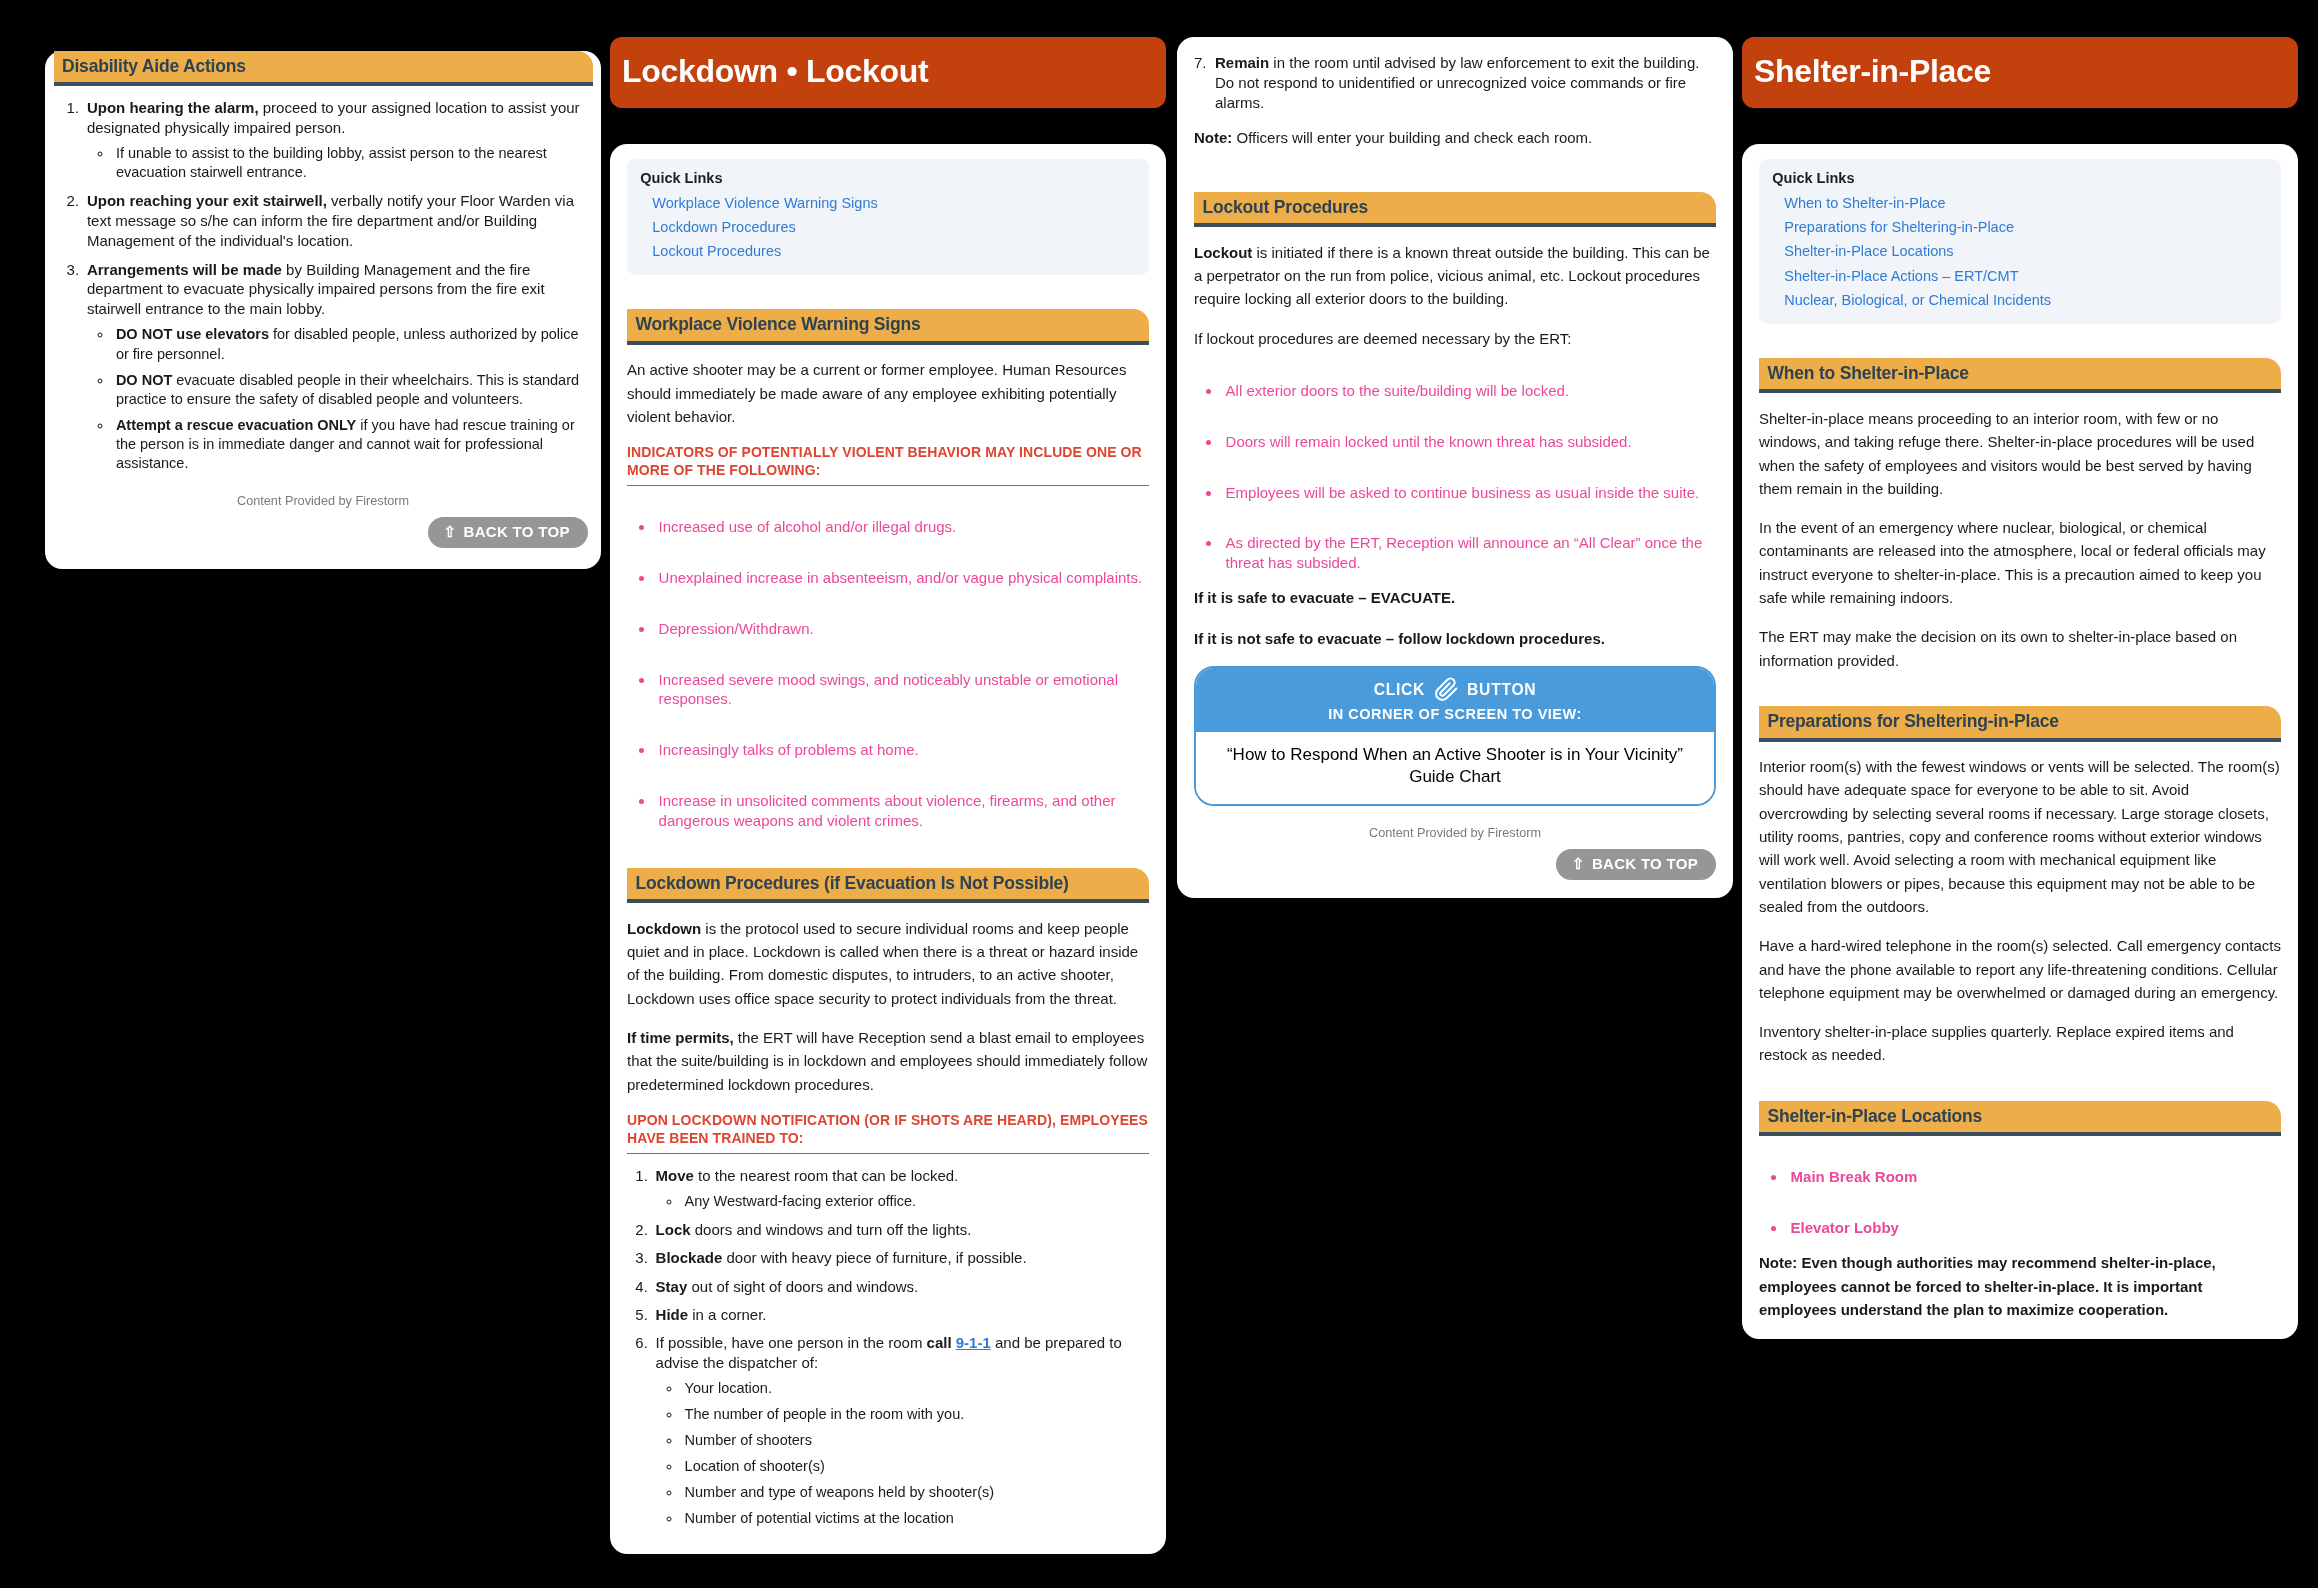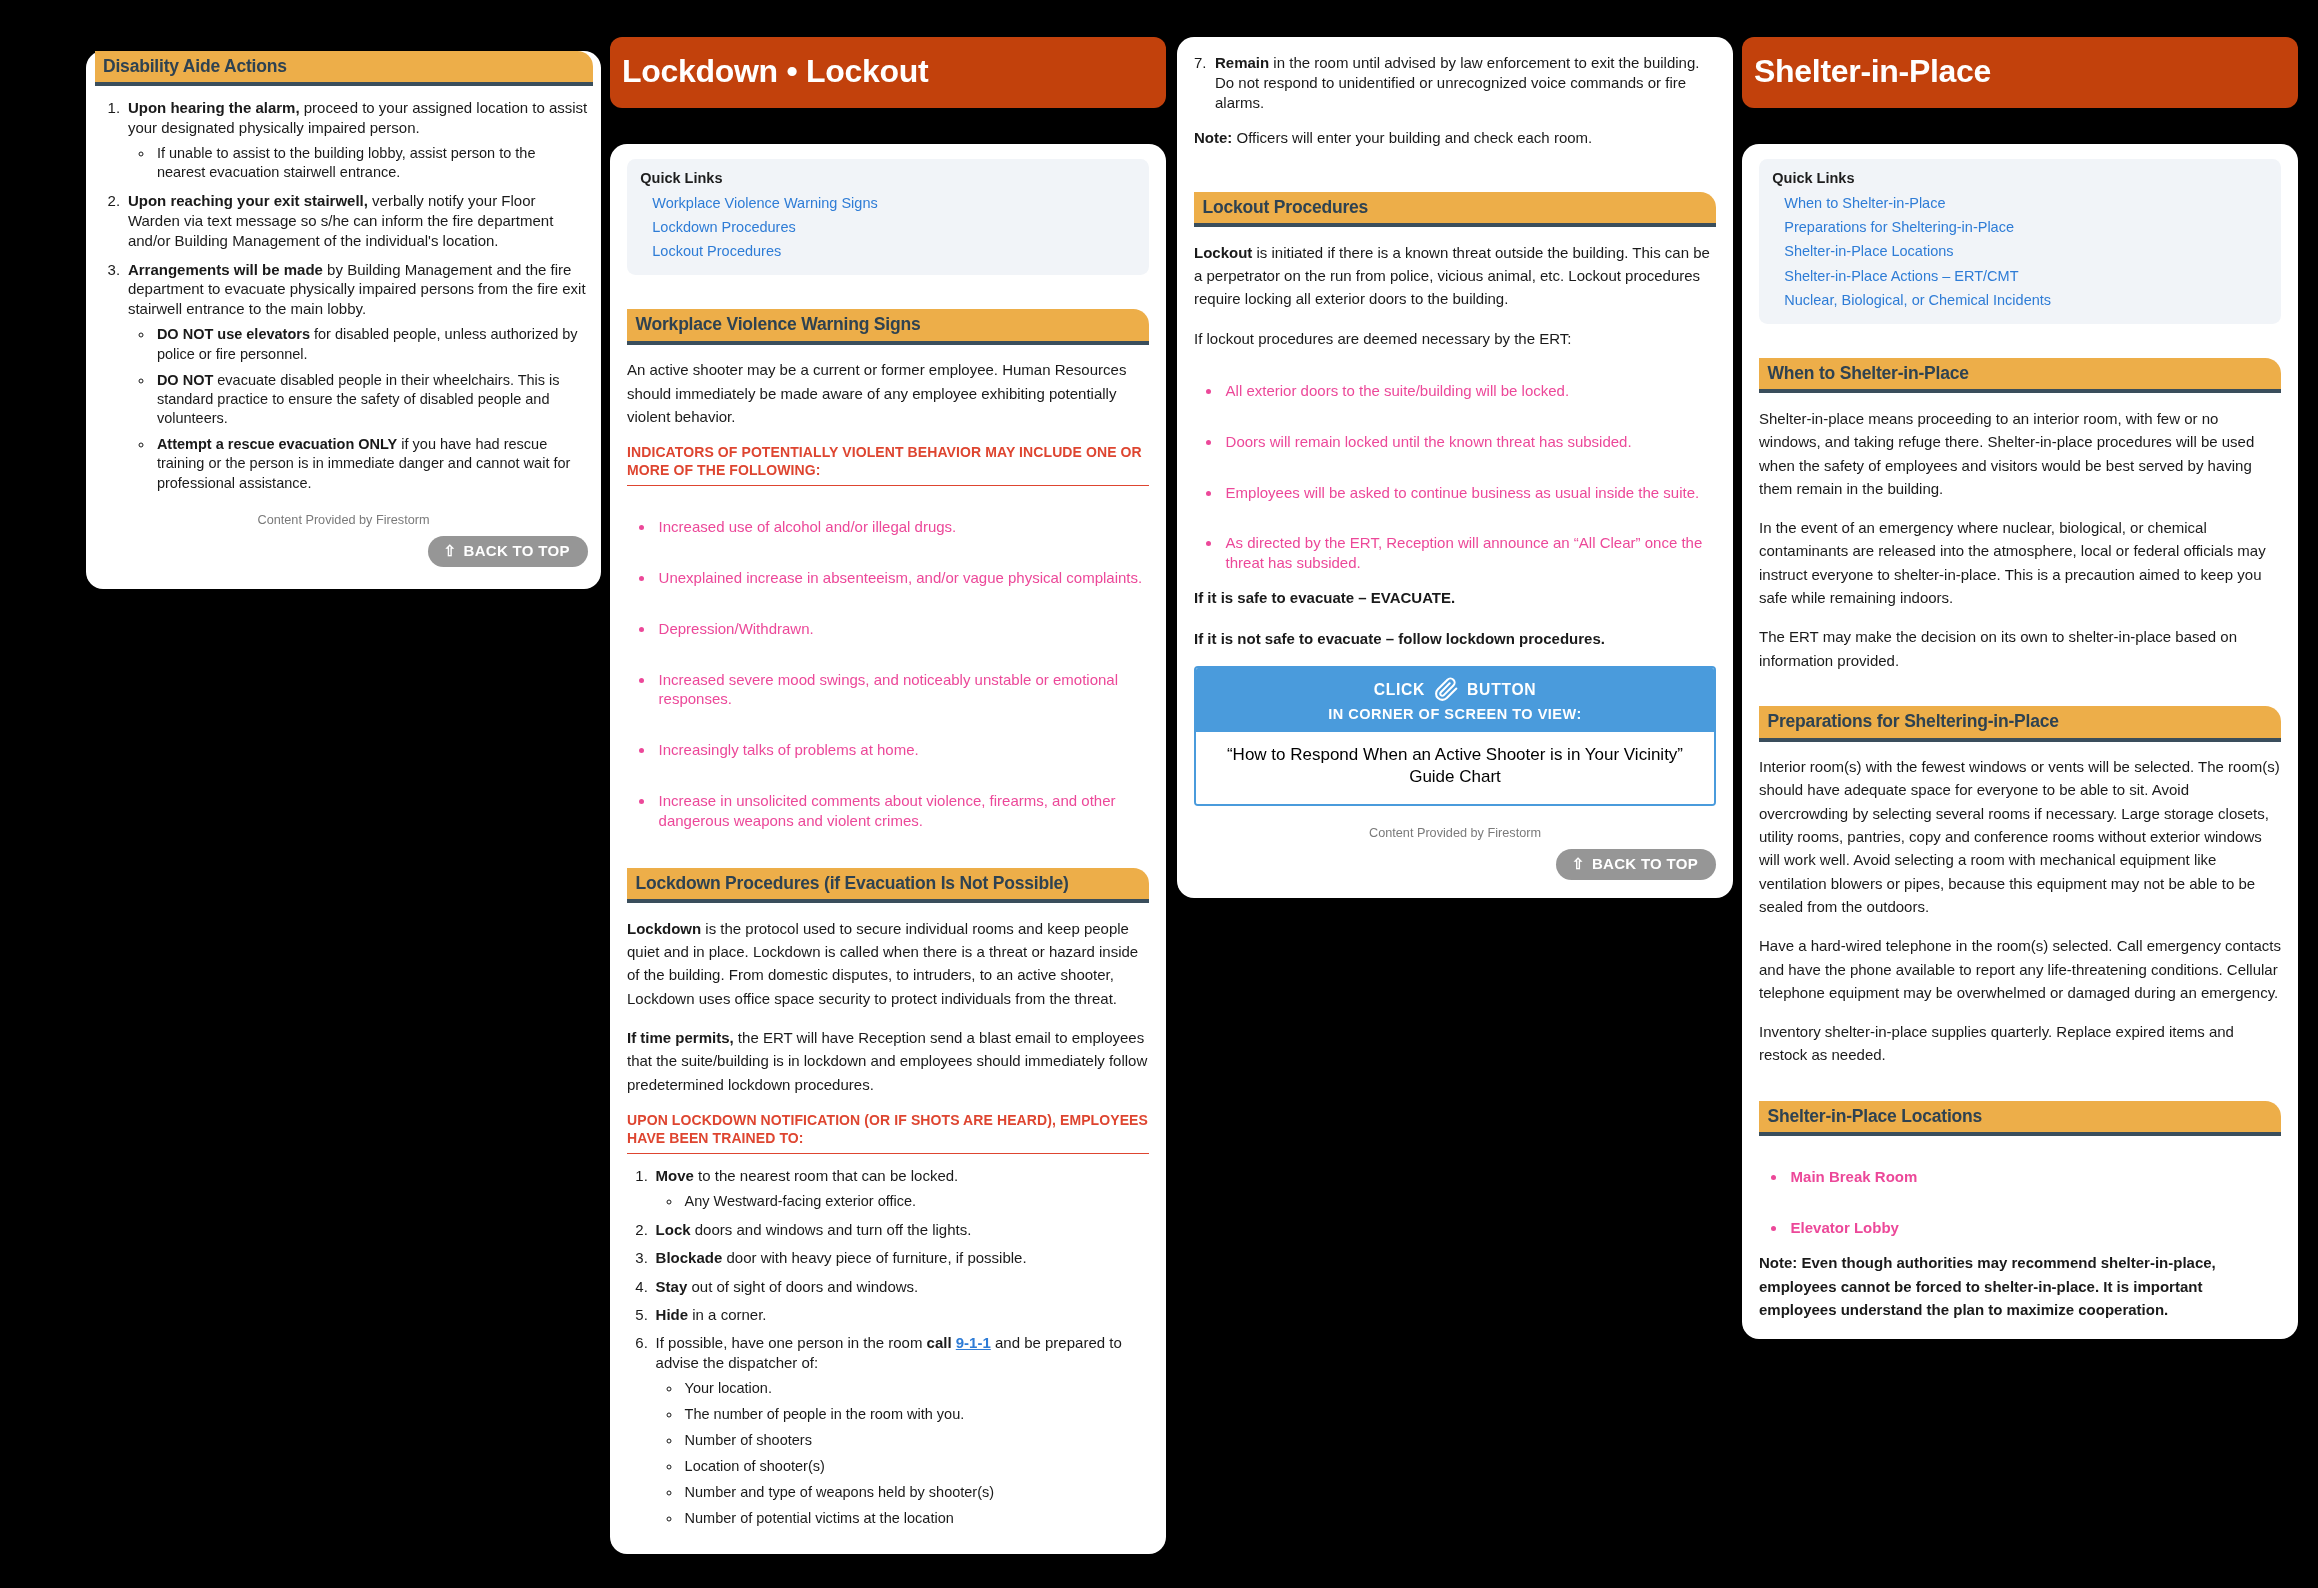--- a/index.html
+++ b/index.html
@@ -130,21 +130,21 @@
     padding-left: 3.6px;
     margin-top: 31px;
   }
   ul.bullist.bold > li { font-weight: bold; }
 
   .phone-link { color: #2E7CD6; text-decoration: underline; font-weight: bold; }
 
   
   .callout {
     border: 2.4px solid #4A9BDC;
-    border-radius: 4px;
+    border-radius: 20px;
     overflow: hidden;
     margin: 15.7px 0 12px 0;
   }
   .callout-top {
     background: #4A9BDC;
     color: #FFFFFF;
     text-align: center;
     padding: 9.7px 6px 9.7px 6px;
   }
   .callout-line1 {
@@ -200,21 +200,21 @@
 
   .spacer-lg { height: 28px; }
   .spacer-md { height: 18px; }
 </style>
 </head>
 <body>
 
 <div class="board">
 
   <div class="col" id="col1">
-    <div class="card" style="padding-top:0;padding-left:0;padding-right:0;margin-left:41px;">
+    <div class="card" style="padding-top:0;padding-left:0;padding-right:0;">
       <div class="sec-head" style="margin:8.5px 8.5px 12px 8.5px;">Disability Aide Actions</div>
 
       <div style="padding:0 13.3px 3.6px 13.3px;">
         <ol class="numlist">
           <li>
             <b>Upon hearing the alarm,</b><span> proceed to your assigned location to assist your designated physically impaired person.</span>
             <ul class="sublist">
               <li><span>If unable to assist to the building lobby, assist person to the nearest evacuation stairwell entrance.</span></li>
             </ul>
           </li>

